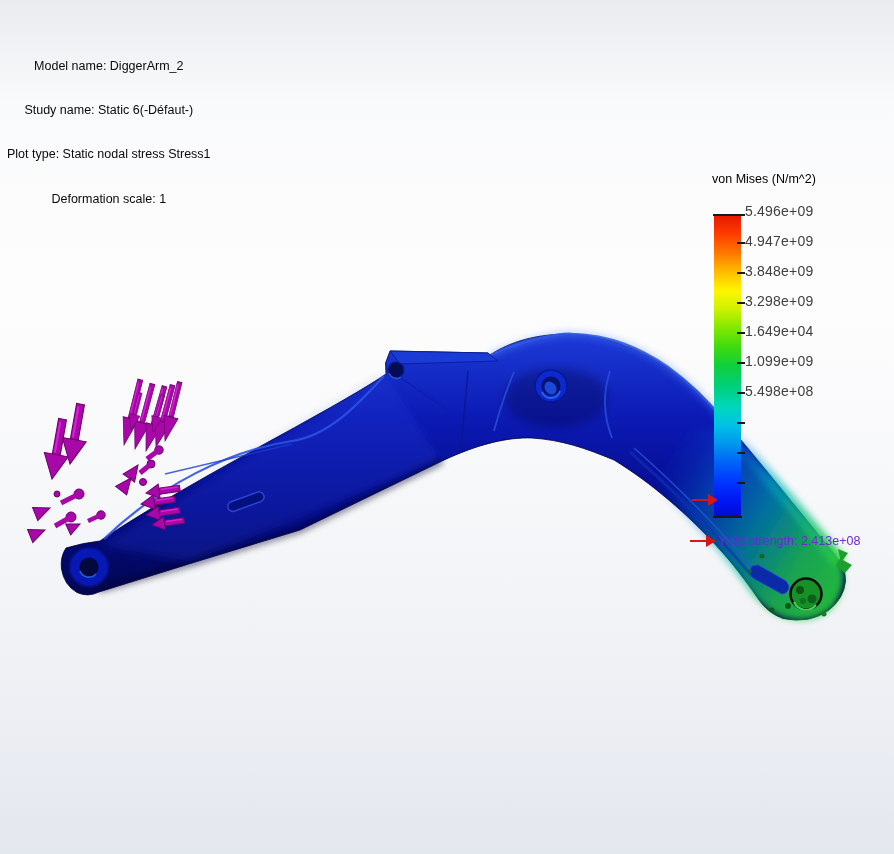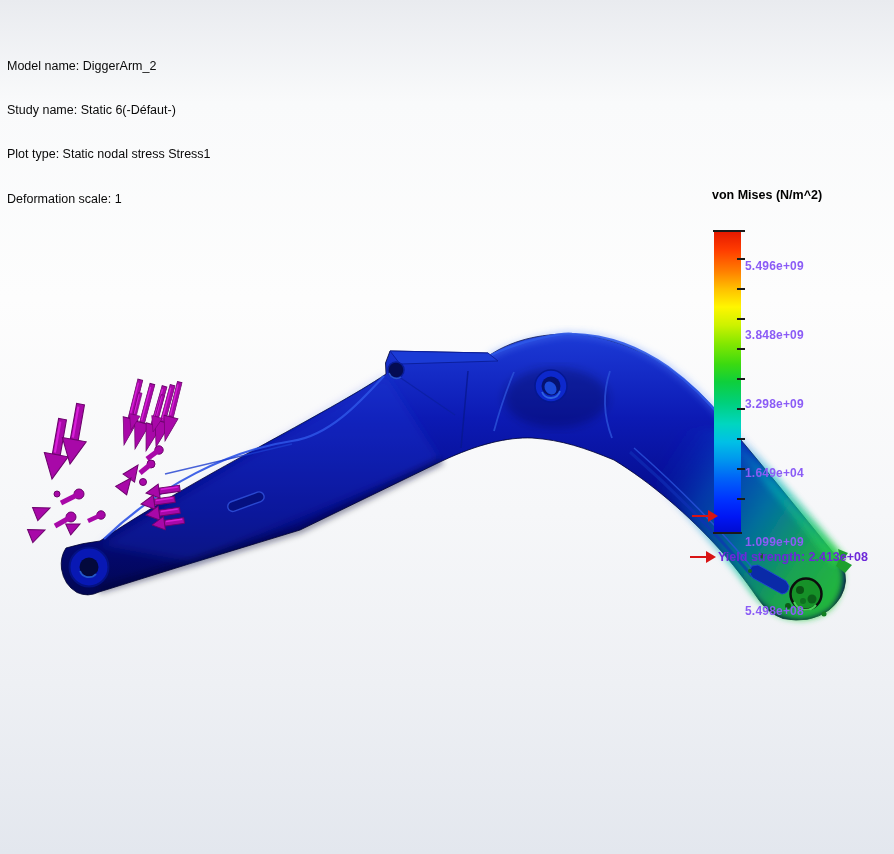--- a/index.html
+++ b/index.html
@@ -1,29 +1,29 @@
 <!DOCTYPE html>
 <html><head>
 <meta charset="utf-8">
 <style>
   html,body{margin:0;padding:0;}
   body{
     width:894px;height:854px;overflow:hidden;
     font-family:"Liberation Sans", sans-serif;
     background:linear-gradient(180deg,#e9ebef 0%,#f9fafb 12%,#fdfdfd 35%,#f6f7f9 60%,#eef0f4 80%,#e3e7ee 100%);
   }
-  .viewport{position:relative;width:894px;height:854px;}
+  .viewport{position:relative;width:894px;height:854px;text-align:center;}
   svg.scene{position:absolute;left:0;top:0;z-index:1;}
 
   .info-block{
     position:absolute;left:7px;top:29px;z-index:3;
     font-size:12.5px;line-height:14.8px;color:#0a0a0a;white-space:pre;
   }
 
-  .legend{position:absolute;left:688px;top:184px;width:202px;height:400px;z-index:3;font-weight:bold;}
+  .legend{position:absolute;left:688px;top:168px;width:202px;height:400px;z-index:3;}
   .legend-title{position:absolute;left:24px;top:4px;font-size:12.5px;color:#000;}
   .colorbar{
     position:absolute;left:26px;top:48px;width:27px;height:300px;
     background:linear-gradient(180deg,
       #e61a00 0%,#ff3c00 6%,#ff7e00 13%,#ffc000 19%,#fff600 25%,
       #cdf200 31%,#86e800 37%,#3cda10 44%,#0ecf3c 50%,#00d07c 57%,
       #00d6c0 64%,#00c0e6 70%,#0096ee 76%,#0064f8 82%,#0034ff 89%,
       #0016f4 95%,#000cd2 100%);
   }
   .ticks div{position:absolute;background:#1a1a1a;height:1.5px;}
@@ -32,21 +32,21 @@
   .t2{left:49px;top:104px;width:8px;}
   .t3{left:49px;top:134px;width:8px;}
   .t4{left:49px;top:164px;width:8px;}
   .t5{left:49px;top:194px;width:8px;}
   .t6{left:49px;top:224px;width:8px;}
   .t7{left:49px;top:254px;width:8px;}
   .t8{left:49px;top:284px;width:8px;}
   .t9{left:49px;top:314px;width:8px;}
   .t10{left:25px;top:348px;width:29px;}
   .legend-labels{position:absolute;left:57px;top:28px;width:140px;}
-  .legend-label{height:30px;display:flex;align-items:center;font-size:12px;color:#8b5cf6;letter-spacing:.2px;margin-top:39px;}
+  .legend-label{height:30px;display:flex;align-items:center;font-size:14px;color:#404040;letter-spacing:.2px;}
   .yield-text{position:absolute;left:30px;top:366px;font-size:12.5px;color:#6d28d9;white-space:nowrap;}
   .red-arrow{position:absolute;width:28px;height:12px;}
   .red-arrow .shaft{position:absolute;left:0;top:5px;width:17px;height:2px;background:#d81414;}
   .red-arrow .head{position:absolute;left:16px;top:0;width:0;height:0;
     border-top:6px solid transparent;border-bottom:6px solid transparent;border-left:10px solid #d81414;}
   .ra1{left:4px;top:326px;}
   .ra2{left:2px;top:367px;}
 </style>
 </head>
 <body>
@@ -247,20 +247,21 @@
       <div class="t5"></div>
       <div class="t6"></div>
       <div class="t7"></div>
       <div class="t8"></div>
       <div class="t9"></div>
       <div class="t10"></div>
     </div>
 
     <div class="legend-labels">
       <div class="legend-label">5.496e+09</div>
+      <div class="legend-label">4.947e+09</div>
       <div class="legend-label">3.848e+09</div>
       <div class="legend-label">3.298e+09</div>
       <div class="legend-label">1.649e+04</div>
       <div class="legend-label">1.099e+09</div>
       <div class="legend-label">5.498e+08</div>
     </div>
 
     <div class="red-arrow ra1">
       <div class="shaft"></div>
       <div class="head"></div>

